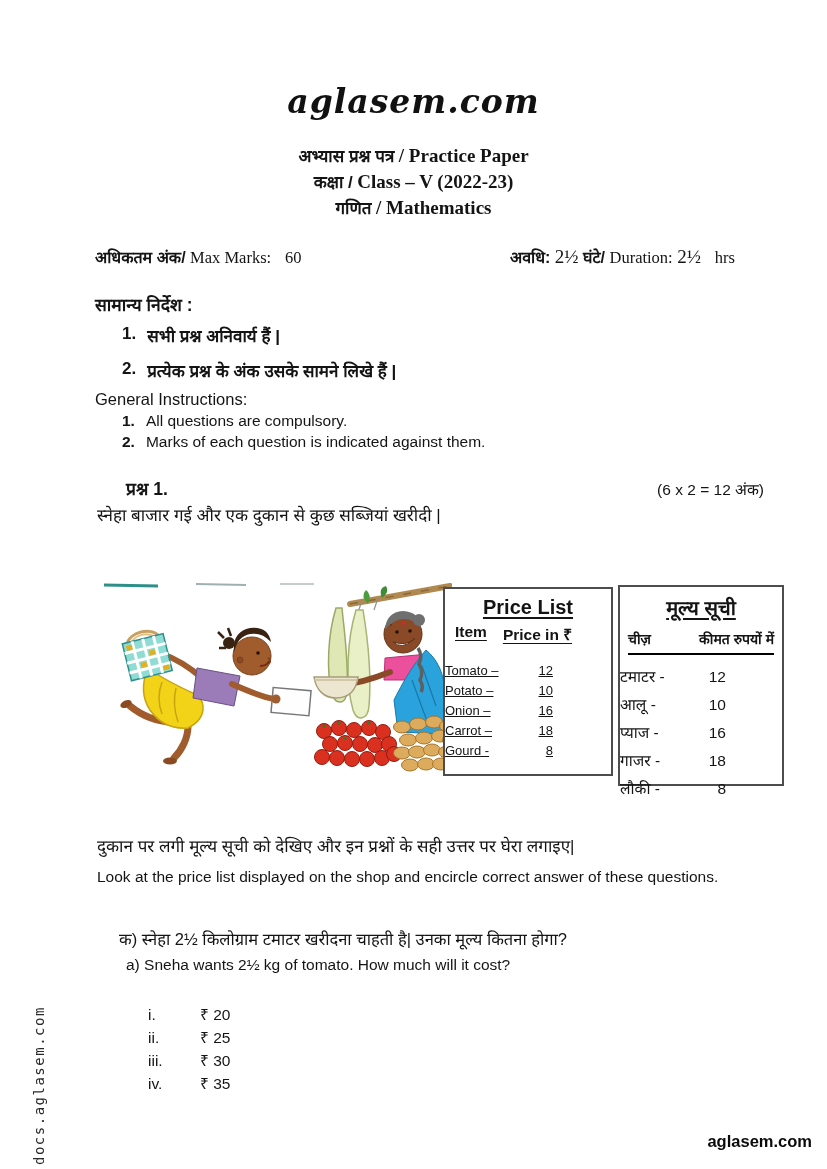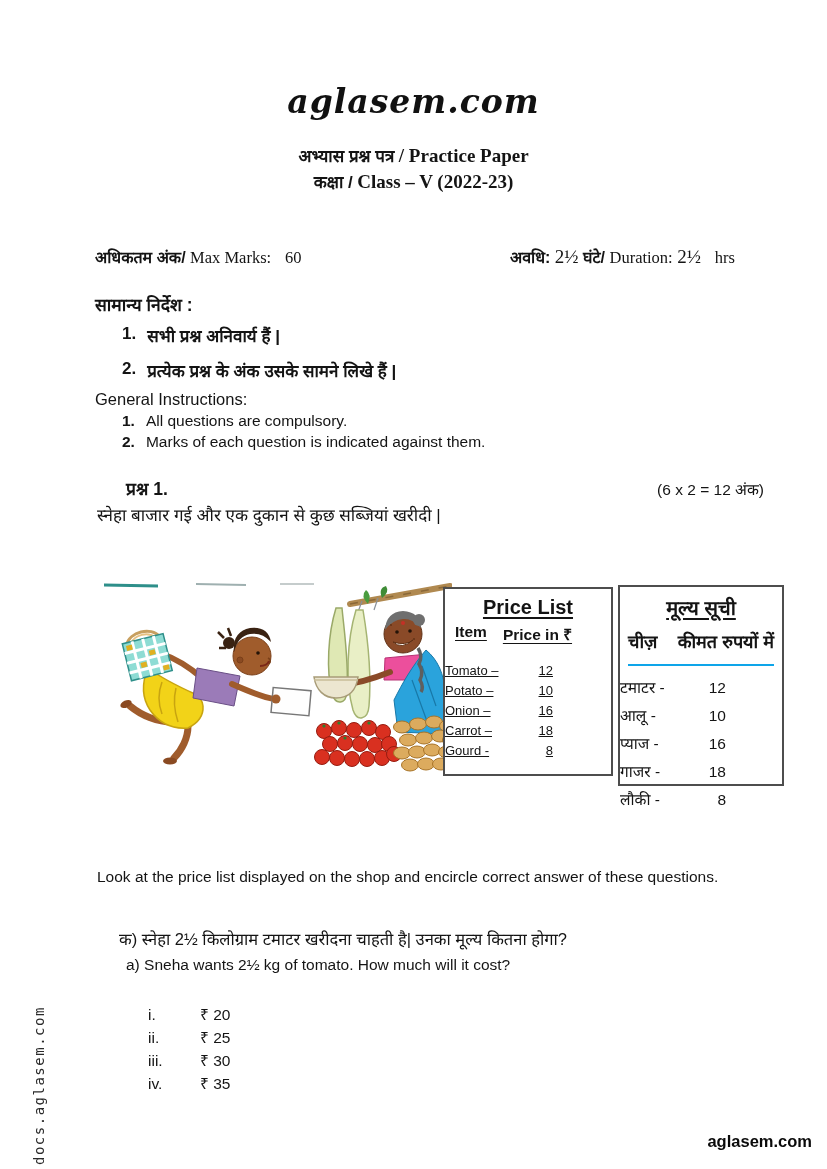--- a/index.html
+++ b/index.html
@@ -46,22 +46,22 @@
   .illus{left:100px;top:582px;z-index:1;}
 
   
   .pl-box{border:2px solid #4d4d4d;background:#ffffff;z-index:3;}
   .pl-en{left:443px;top:587px;width:166px;height:185px;}
   .pl-hi{left:618px;top:585px;width:162px;height:197px;}
   .pl-title{margin-top:7px;text-align:center;font-weight:bold;font-size:20px;
             text-decoration:underline;text-underline-offset:3px;}
   .pl-head{margin:4px 8px 0 10px;font-weight:bold;font-size:15.5px;display:flex;gap:16px;}
   .pl-head span{text-decoration:underline;text-underline-offset:3px;}
-  .pl-head-hi{margin:8px 8px 0 8px;font-weight:bold;font-size:18px;display:flex;
-              justify-content:space-between;border-bottom:2px solid #0ea5e9;padding-bottom:11px;}
+  .pl-head-hi{margin:8px 8px 0 8px;font-weight:bold;font-size:14px;display:flex;
+              justify-content:space-between;border-bottom:2px solid #000000;padding-bottom:5px;}
   .pl-rows-en{margin-top:16px;}
   .pl-rows-en .pl-row{display:flex;height:20px;line-height:20px;font-size:13px;text-decoration:underline;}
   .pl-rows-en .pl-name{width:76px;}
   .pl-rows-en .pl-price{width:32px;text-align:right;}
   .pl-rows-hi{margin-top:8px;}
   .pl-rows-hi .pl-row{display:flex;padding-left:0;height:28px;line-height:28px;font-size:15.5px;}
   .pl-rows-hi .pl-name{width:72px;}
   .pl-rows-hi .pl-price{width:34px;text-align:right;}
 
   
@@ -90,20 +90,24 @@
   <div class="abs logo">aglasem.com</div>
 
   <div class="abs title-block">
     <div class="t-line">
       <span class="t-hi">अभ्यास प्रश्न पत्र</span>
       <span class="t-en">/ Practice Paper</span>
     </div>
     <div class="t-line">
       <span class="t-hi">कक्षा /</span>
       <span class="t-en">Class – V (2022-23)</span>
+    </div>
+    <div class="t-line">
+      <span class="t-hi">गणित</span>
+      <span class="t-en">/ Mathematics</span>
     </div>
   </div>
 
   <div class="abs meta-row">
     <div>
       <span class="hi">अधिकतम अंक/</span>
       <span class="serif">Max Marks:</span>
       <span class="meta-gap"></span>
       <span class="serif">60</span>
     </div>
@@ -309,20 +313,21 @@
         <span class="pl-name">गाजर -</span>
         <span class="pl-price">18</span>
       </div>
       <div class="pl-row">
         <span class="pl-name">लौकी -</span>
         <span class="pl-price">8</span>
       </div>
     </div>
   </div>
 
+  <div class="abs prompt-hi">दुकान पर लगी मूल्य सूची को देखिए और इन प्रश्नों के सही उत्तर पर घेरा लगाइए|</div>
   <div class="abs prompt-en">Look at the price list displayed on the shop and encircle correct answer of these questions.</div>
 
   <div class="abs subq-hi">क) स्नेहा 2½ किलोग्राम टमाटर खरीदना चाहती है| उनका मूल्य कितना होगा?</div>
   <div class="abs subq-en">a) Sneha wants 2½ kg of tomato. How much will it cost?</div>
 
   <div class="abs options">
     <div class="opt-row">
       <span class="opt-roman">i.</span>
       <span class="opt-value">₹ 20</span>
     </div>

